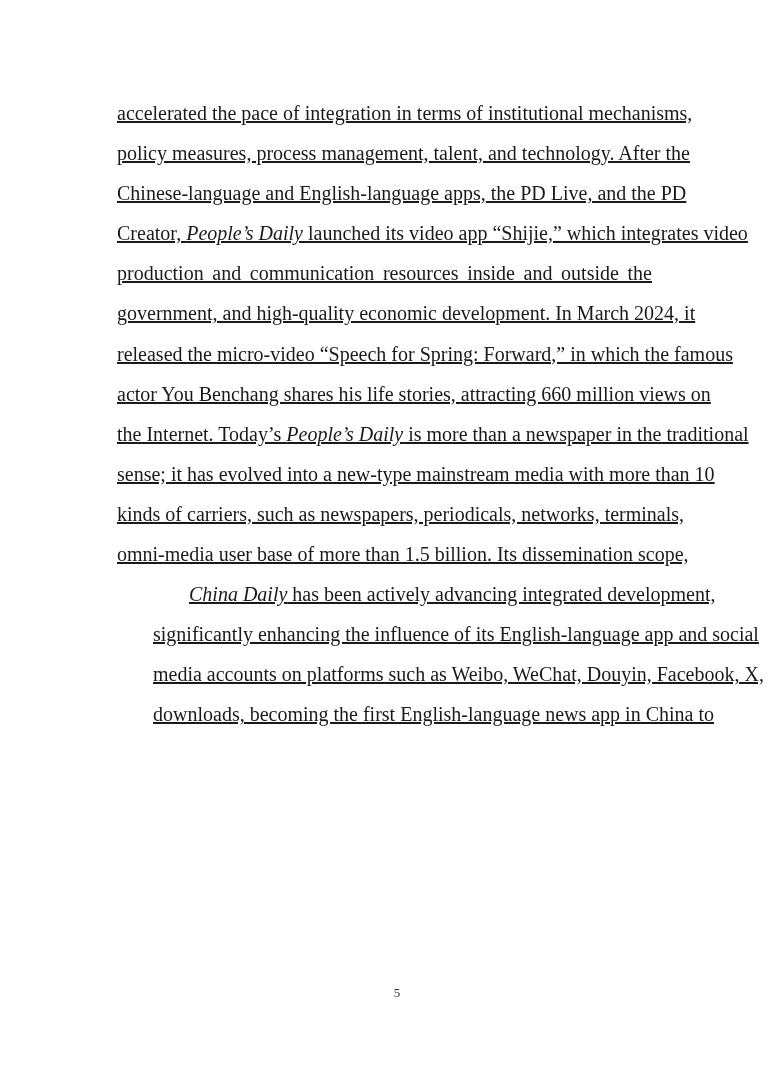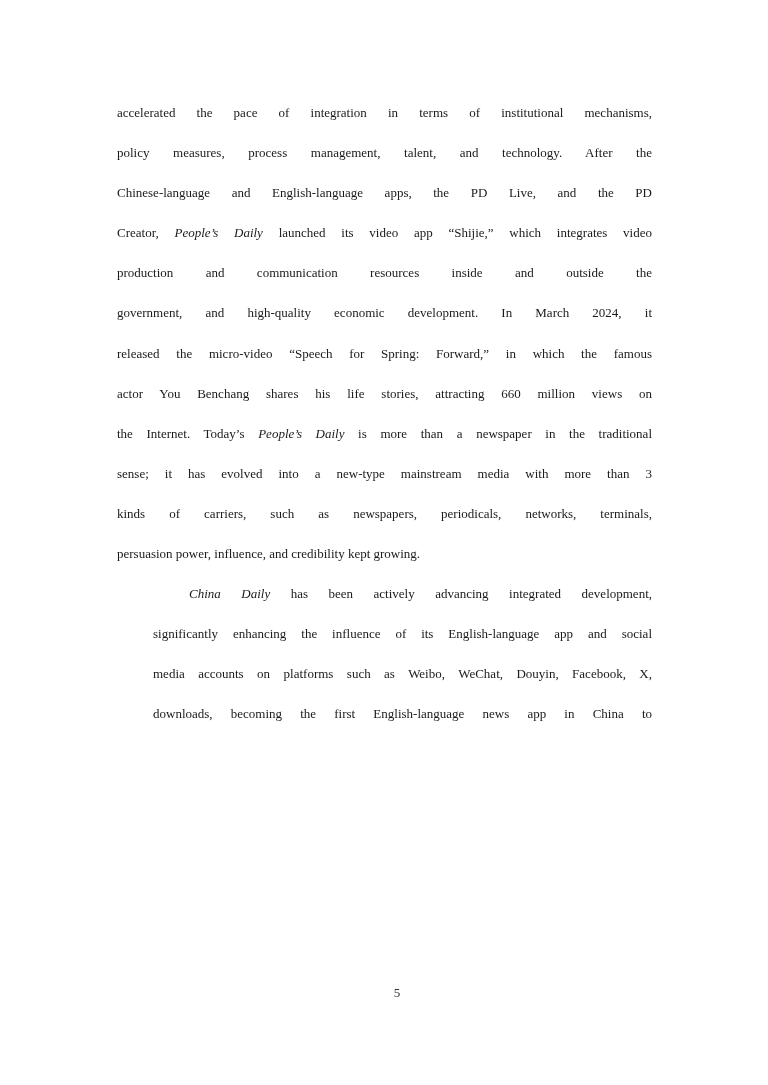--- a/index.html
+++ b/index.html
@@ -20,23 +20,24 @@
       left: 0; top: 0;
       width: 768px;
       height: 1085px;
       background: #ffffff;
     }
     .text-block {
       position: absolute;
       left: 117px;
       top: 93px;
       width: 535px;
-      font-size: 13px;
+      font-size: 20px;
       line-height: 40.1px;
       text-align: justify;
+      text-decoration: underline;
     }
     .para {
       margin: 0;
       padding: 0;
     }
     .para.indent {
       text-indent: 36px;
     }
     .line {
       display: block;
@@ -67,23 +68,23 @@
       <div class="para">
         <span class="line"><span>accelerated the pace of integration in terms of institutional mechanisms,</span></span>
         <span class="line"><span>policy measures, process management, talent, and technology. After the</span></span>
         <span class="line"><span>Chinese-language and English-language apps, the PD Live, and the PD</span></span>
         <span class="line"><span>Creator, </span><em>People’s Daily</em><span> launched its video app “Shijie,” which integrates video</span></span>
         <span class="line"><span>production and communication resources inside and outside the</span></span>
         <span class="line"><span>government, and high-quality economic development. In March 2024, it</span></span>
         <span class="line"><span>released the micro-video “Speech for Spring: Forward,” in which the famous</span></span>
         <span class="line"><span>actor You Benchang shares his life stories, attracting 660 million views on</span></span>
         <span class="line"><span>the Internet. Today’s </span><em>People’s Daily</em><span> is more than a newspaper in the traditional</span></span>
-        <span class="line"><span>sense; it has evolved into a new-type mainstream media with more than 3</span></span>
+        <span class="line"><span>sense; it has evolved into a new-type mainstream media with more than 10</span></span>
         <span class="line"><span>kinds of carriers, such as newspapers, periodicals, networks, terminals,</span></span>
-        <span class="line last"><span>persuasion power, influence, and credibility kept growing.</span></span>
+        <span class="line"><span>omni-media user base of more than 1.5 billion. Its dissemination scope,</span></span>
       </div>
       <div class="para indent">
         <span class="line" style="padding-left: 36px;"><em>China Daily</em><span> has been actively advancing integrated development,</span></span>
         <span class="line"><span>significantly enhancing the influence of its English-language app and social</span></span>
         <span class="line"><span>media accounts on platforms such as Weibo, WeChat, Douyin, Facebook, X,</span></span>
         <span class="line"><span>downloads, becoming the first English-language news app in China to</span></span>
       </div>
     </div>
   <div class="page-number">5</div>
 </div>

